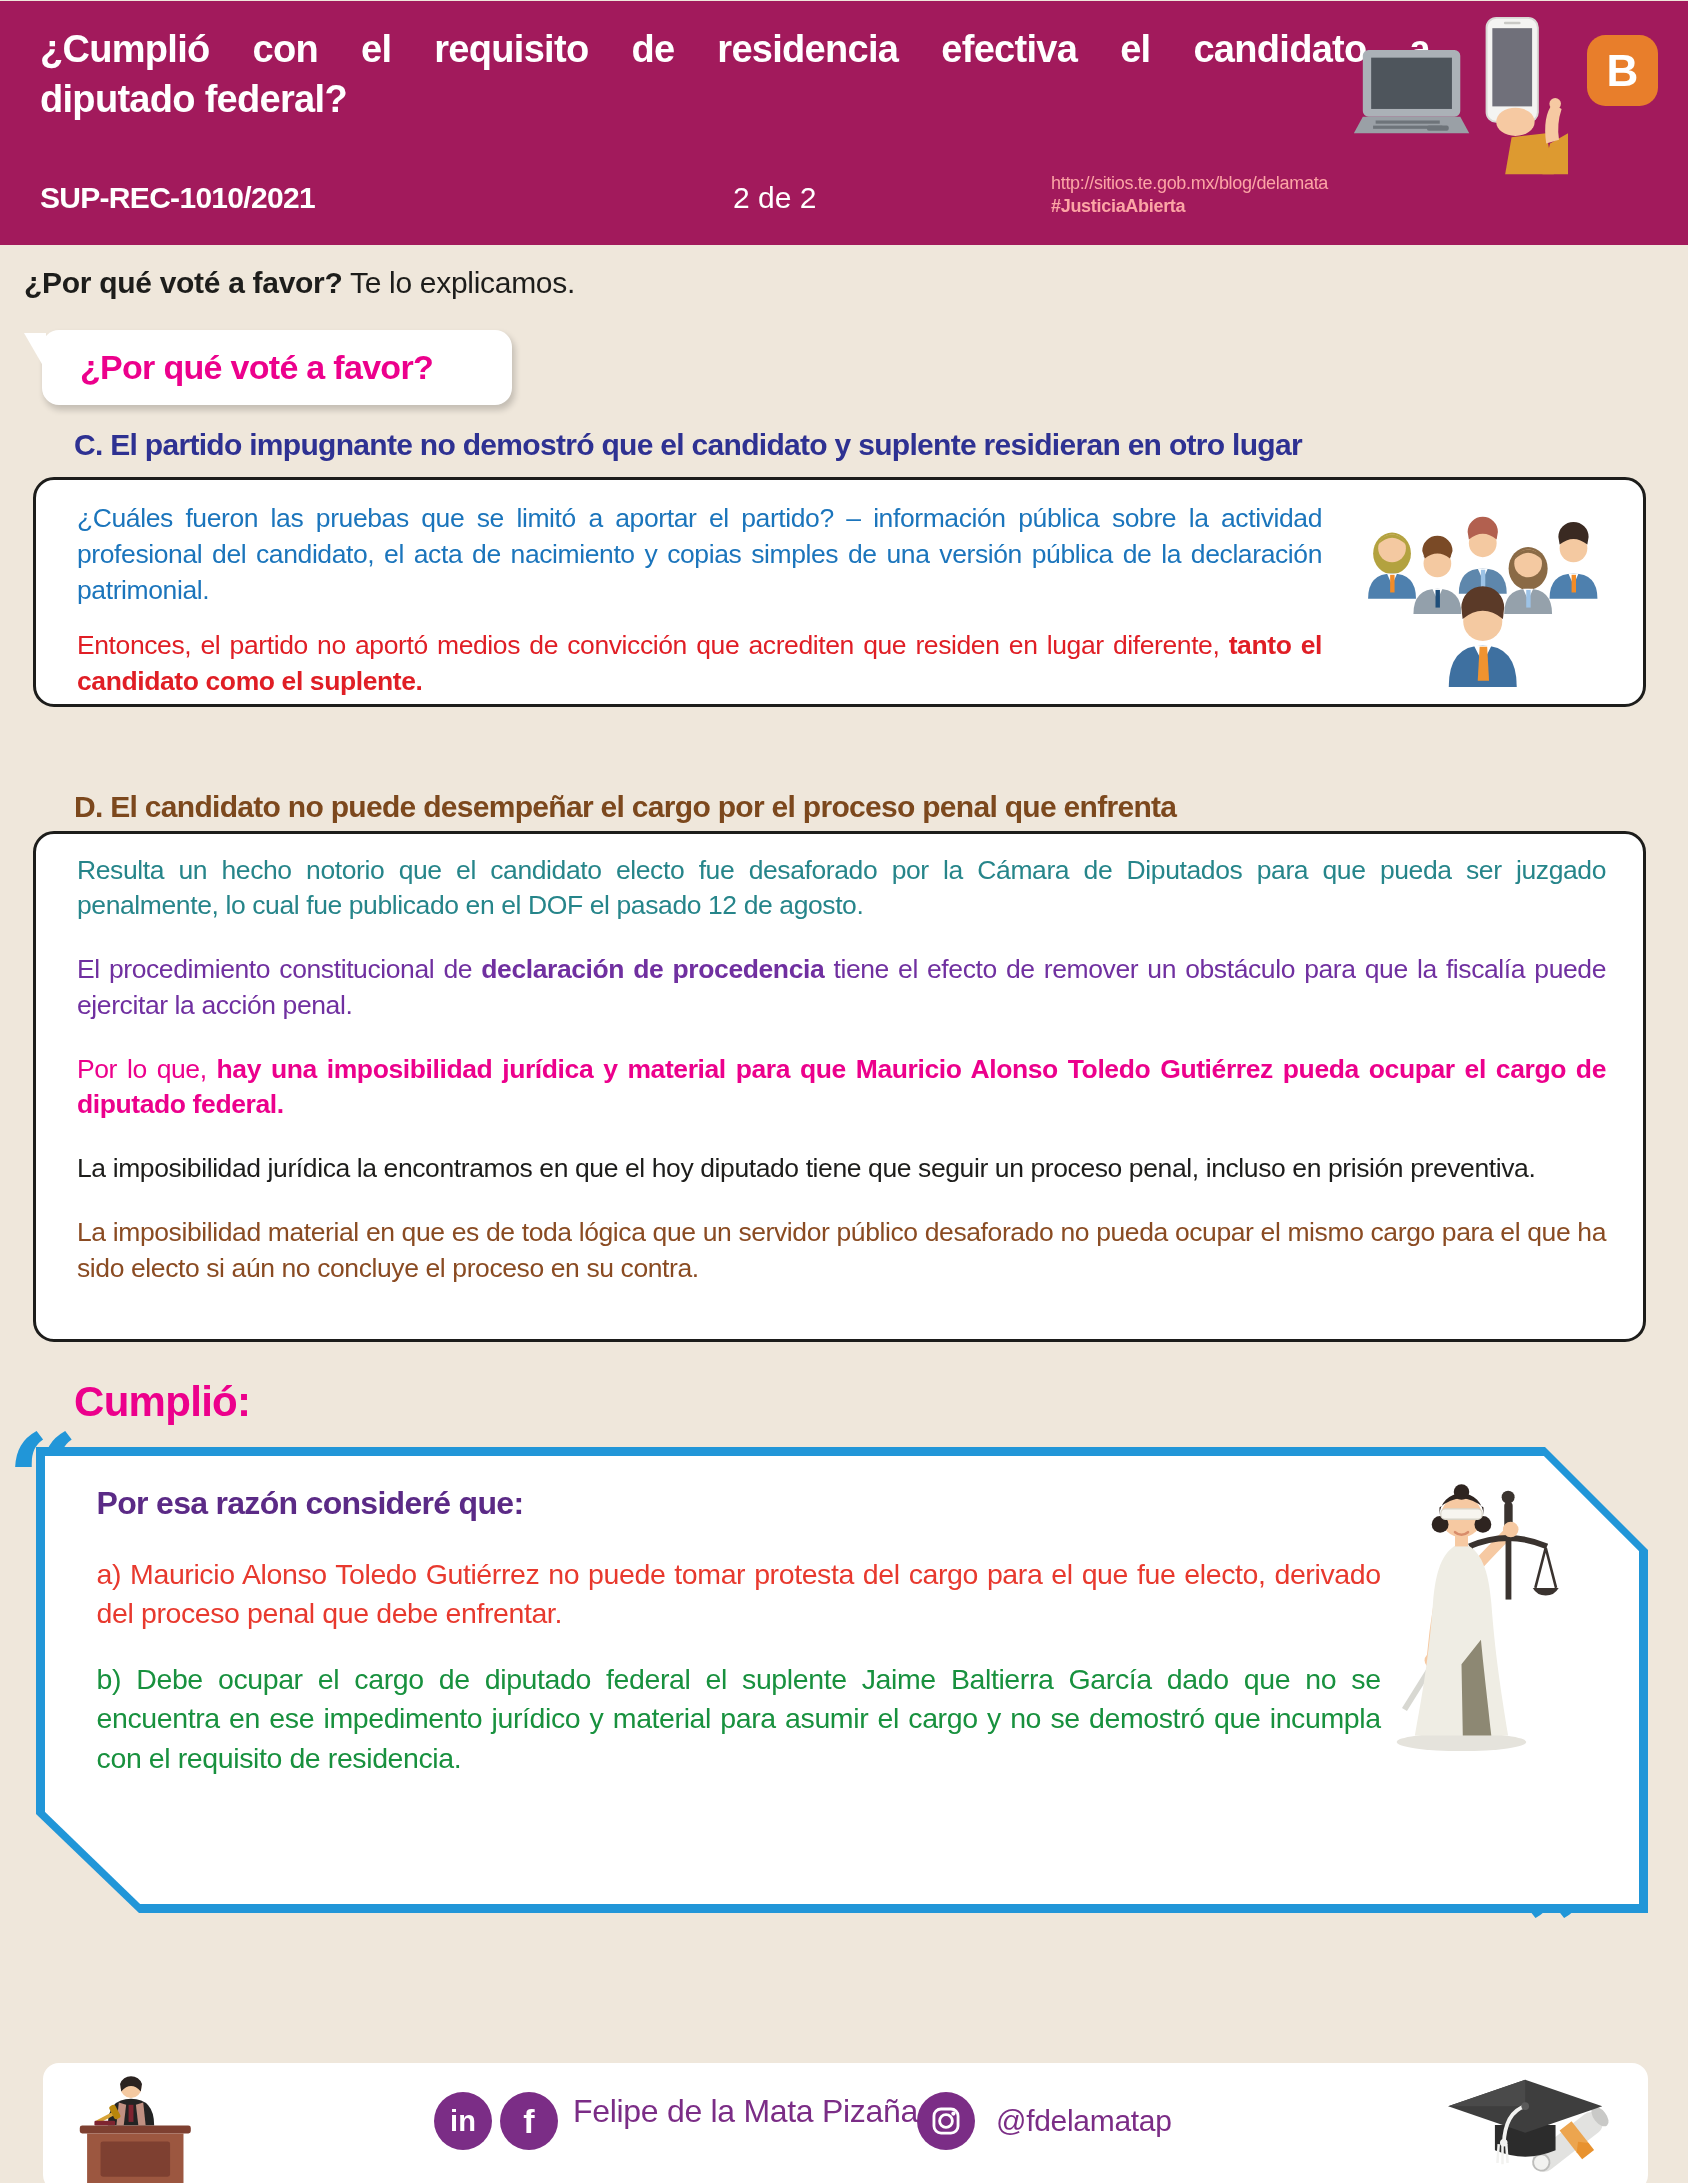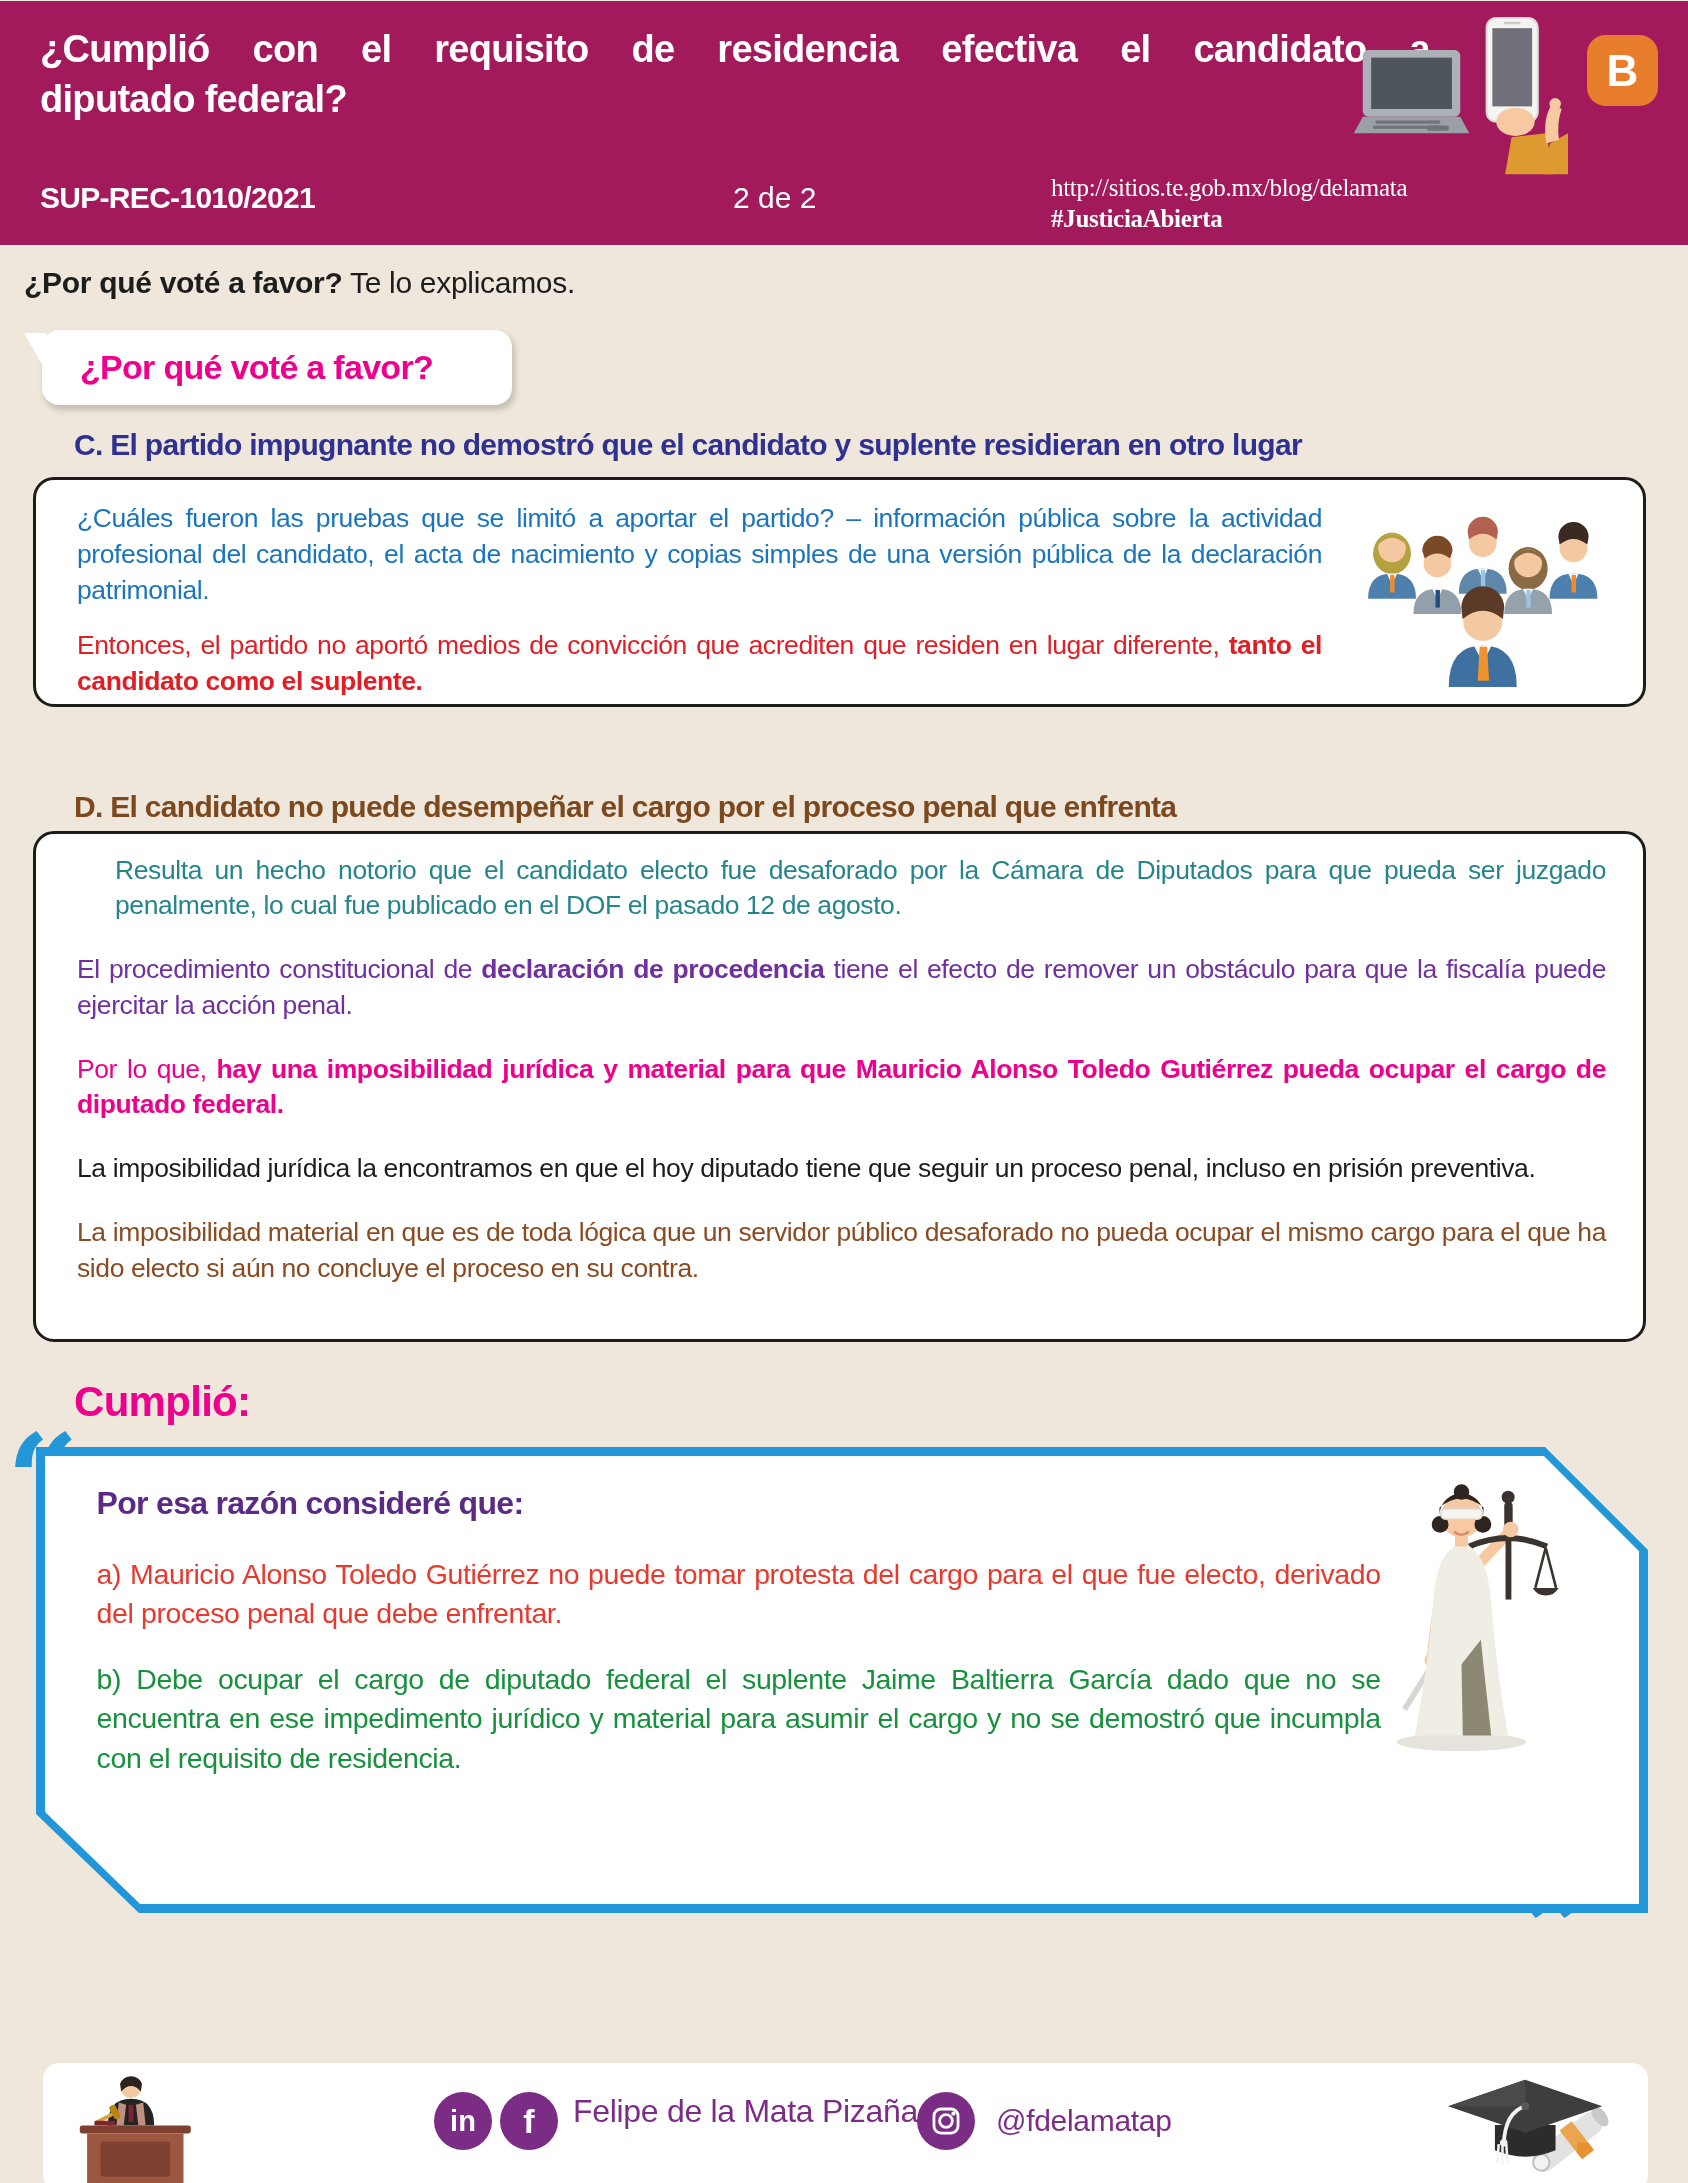--- a/index.html
+++ b/index.html
@@ -6,21 +6,21 @@
   body{width:1688px;height:2183px;font-family:"Liberation Sans",sans-serif;}
   .page{position:relative;width:1688px;height:2183px;background:#EFE7DB;overflow:hidden;}
 
   
   .header{position:absolute;left:0;top:1px;width:1688px;height:244px;background:#A21A5C;}
   .title{position:absolute;left:40px;top:22.5px;width:1390px;color:#fff;font-weight:700;
          font-size:38px;line-height:1.32;letter-spacing:-0.7px;}
   .title-l1{display:block;text-align:justify;text-align-last:justify;}
   .case-number{position:absolute;left:40px;top:180px;color:#fff;font-weight:700;font-size:30px;letter-spacing:-0.7px;}
   .page-indicator{position:absolute;left:733px;top:180px;color:#fff;font-weight:400;font-size:30px;}
-  .url-block{position:absolute;left:1051px;top:171px;color:#ffffff;font-size:25px;line-height:1.25;letter-spacing:-0.3px;font-family:Liberation Serif, serif;}
+  .url-block{position:absolute;left:1051px;top:171px;color:#fca5a5;font-size:18px;line-height:1.25;letter-spacing:-0.3px;}
   .url-block .tag{font-weight:700;}
   .header-illu{position:absolute;left:1350px;top:4px;width:218px;height:172px;}
   .blogger{position:absolute;left:1587px;top:34px;width:71px;height:71px;background:#E87E2B;
            border-radius:18.5px;color:#fff;font-weight:700;font-size:44px;display:flex;
            align-items:center;justify-content:center;}
 
   
   .intro{position:absolute;left:24px;top:266px;font-size:30px;color:#1D1D1B;letter-spacing:-0.3px;}
   .intro b{font-weight:700;}
 
@@ -40,21 +40,21 @@
   .wbox{position:absolute;left:33px;width:1613px;background:#fff;border:3.3px solid #1D1D1B;
         border-radius:21px;box-sizing:border-box;text-decoration:underline;}
   .box-c{top:477px;height:230px;}
   .box-d{top:831px;height:511px;}
   .p{margin:0;text-align:justify;font-size:26.5px;line-height:1.35;letter-spacing:-0.4px;}
   .boxc-text{position:absolute;left:41px;top:21px;width:1245px;}
   .boxd-text{position:absolute;left:41px;top:18.5px;width:1529px;}
   .c-blue{color:#1B75BC;}
   .c-red{color:#E01E25;margin-top:20px;}
   .c-red b{font-weight:700;}
-  .d-teal{color:#26858A;margin-left:38px;}
+  .d-teal{color:#26858A;}
   .d-purple{color:#7030A0;margin-top:28px;}
   .d-purple b{font-weight:700;}
   .d-pink{color:#EC008C;margin-top:28px;}
   .d-pink b{font-weight:700;}
   .d-black{color:#1D1D1B;margin-top:28px;}
   .d-brown{color:#8A4B22;margin-top:28px;}
   .people-illu{position:absolute;right:26.5px;top:22.5px;width:271px;height:185px;}
 
   
   .decision-head{position:absolute;left:74px;top:1378px;color:#EC008C;font-weight:700;font-size:42px;letter-spacing:-0.7px;}

